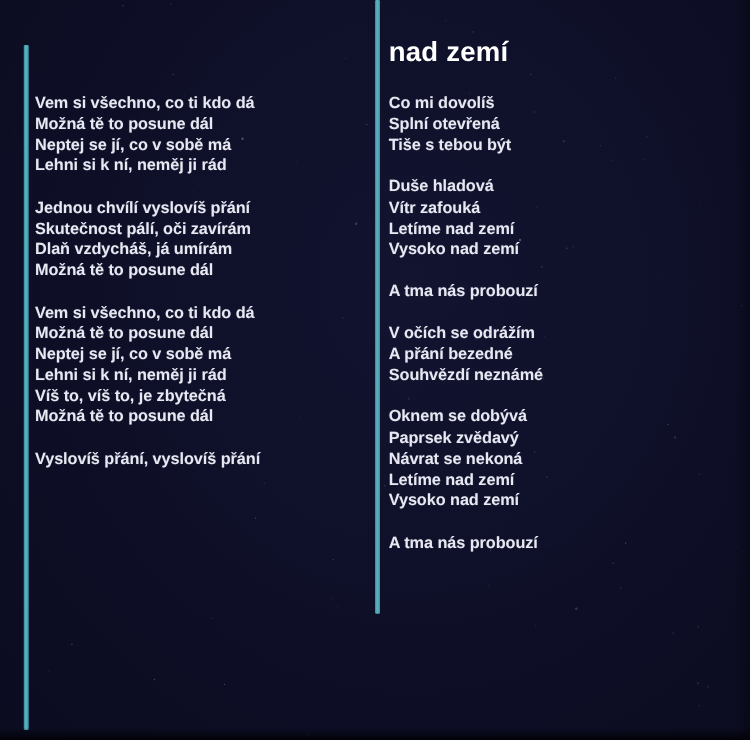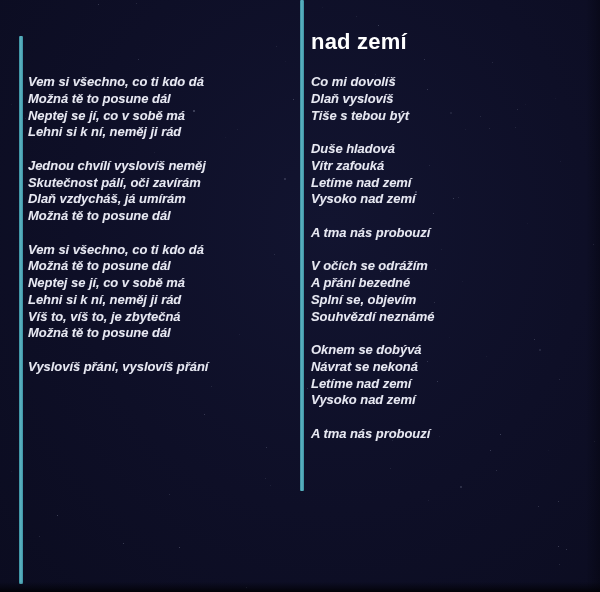--- a/index.html
+++ b/index.html
@@ -34,21 +34,20 @@
   .title-right { left: 311px; }
   .lyrics {
     position: absolute;
     top: 74px;
     color: #e7e8f1;
     font-size: 13px;
     font-weight: 700;
     line-height: 16.75px;
     letter-spacing: -0.05px;
     text-shadow: 0 0 1px rgba(200, 205, 235, 0.25);
-    font-style: italic;
   }
   .lyrics-left  { left: 28px; }
   .lyrics-right { left: 311px; }
   .stanza { margin: 0 0 16.75px 0; }
   .stanza:last-child { margin-bottom: 0; }
   .lyric-line { white-space: nowrap; }
   .noise-layer {
     position: absolute;
     inset: 0;
     pointer-events: none;
@@ -176,61 +175,61 @@
   <h1 class="song-title title-right">nad zemí</h1>
 
   <div class="lyrics lyrics-left">
       <div class="stanza">
         <div class="lyric-line">Vem si všechno, co ti kdo dá</div>
         <div class="lyric-line">Možná tě to posune dál</div>
         <div class="lyric-line">Neptej se jí, co v sobě má</div>
         <div class="lyric-line">Lehni si k ní, neměj ji rád</div>
       </div>
       <div class="stanza">
-        <div class="lyric-line">Jednou chvílí vyslovíš neměj</div>
+        <div class="lyric-line">Jednou chvílí vyslovíš přání</div>
         <div class="lyric-line">Skutečnost pálí, oči zavírám</div>
         <div class="lyric-line">Dlaň vzdycháš, já umírám</div>
         <div class="lyric-line">Možná tě to posune dál</div>
       </div>
       <div class="stanza">
         <div class="lyric-line">Vem si všechno, co ti kdo dá</div>
         <div class="lyric-line">Možná tě to posune dál</div>
         <div class="lyric-line">Neptej se jí, co v sobě má</div>
         <div class="lyric-line">Lehni si k ní, neměj ji rád</div>
         <div class="lyric-line">Víš to, víš to, je zbytečná</div>
         <div class="lyric-line">Možná tě to posune dál</div>
       </div>
       <div class="stanza">
         <div class="lyric-line">Vyslovíš přání, vyslovíš přání</div>
       </div>
     </div>
 
   <div class="lyrics lyrics-right">
       <div class="stanza">
         <div class="lyric-line">Co mi dovolíš</div>
-        <div class="lyric-line">Dlaň vyslovíš</div>
+        <div class="lyric-line">Splní otevřená</div>
         <div class="lyric-line">Tiše s tebou být</div>
       </div>
       <div class="stanza">
         <div class="lyric-line">Duše hladová</div>
         <div class="lyric-line">Vítr zafouká</div>
         <div class="lyric-line">Letíme nad zemí</div>
         <div class="lyric-line">Vysoko nad zemí</div>
       </div>
       <div class="stanza">
         <div class="lyric-line">A tma nás probouzí</div>
       </div>
       <div class="stanza">
         <div class="lyric-line">V očích se odrážím</div>
         <div class="lyric-line">A přání bezedné</div>
-        <div class="lyric-line">Splní se, objevím</div>
         <div class="lyric-line">Souhvězdí neznámé</div>
       </div>
       <div class="stanza">
         <div class="lyric-line">Oknem se dobývá</div>
+        <div class="lyric-line">Paprsek zvědavý</div>
         <div class="lyric-line">Návrat se nekoná</div>
         <div class="lyric-line">Letíme nad zemí</div>
         <div class="lyric-line">Vysoko nad zemí</div>
       </div>
       <div class="stanza">
         <div class="lyric-line">A tma nás probouzí</div>
       </div>
     </div>
 
   <div class="right-edge-shade"></div>

